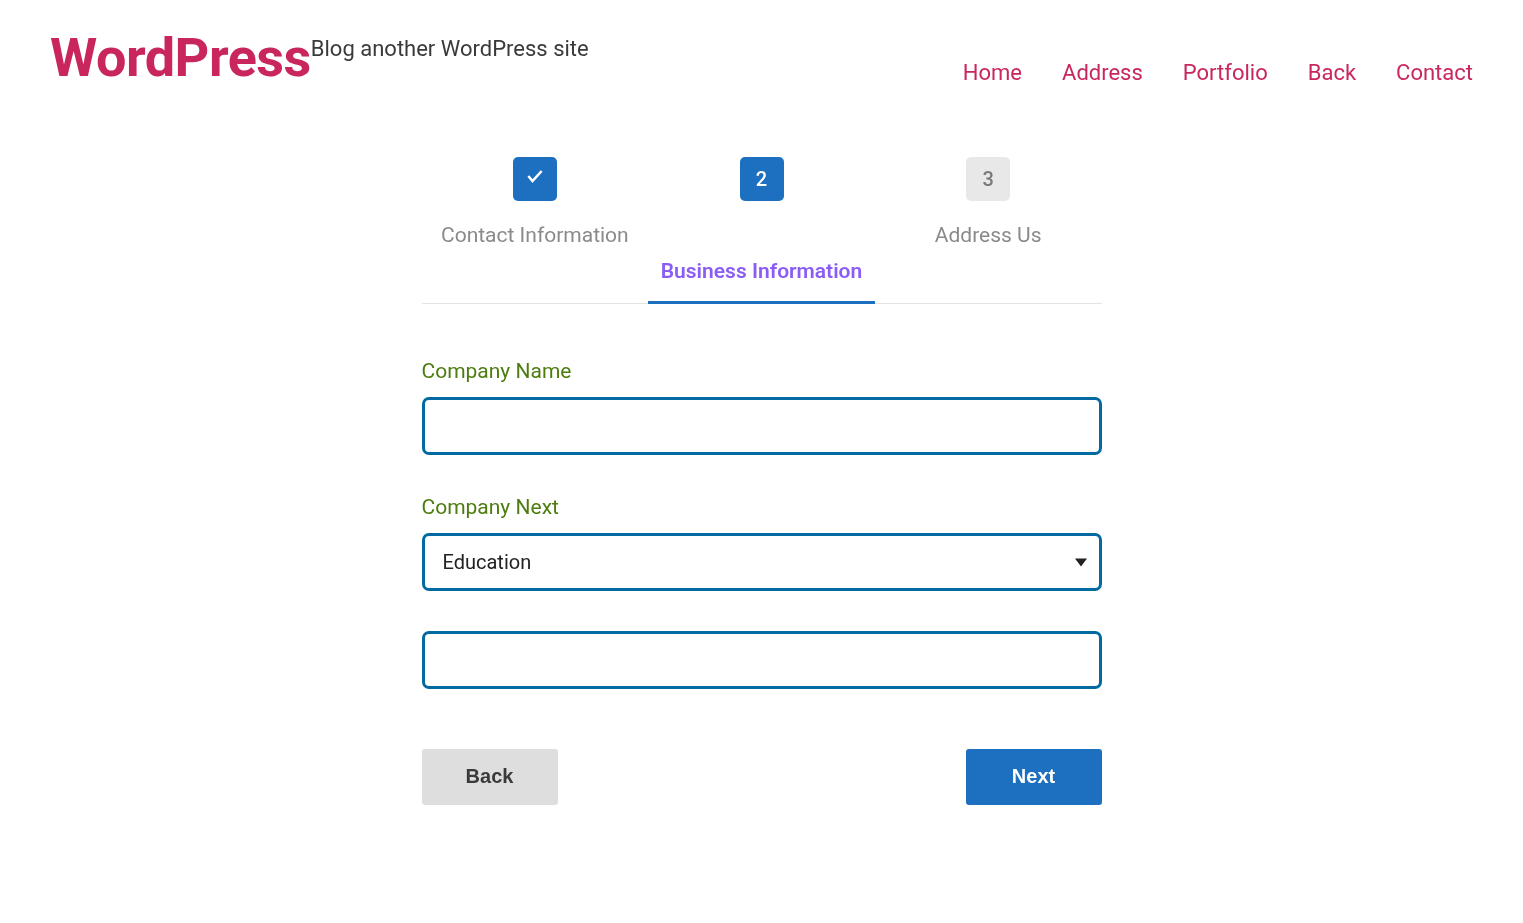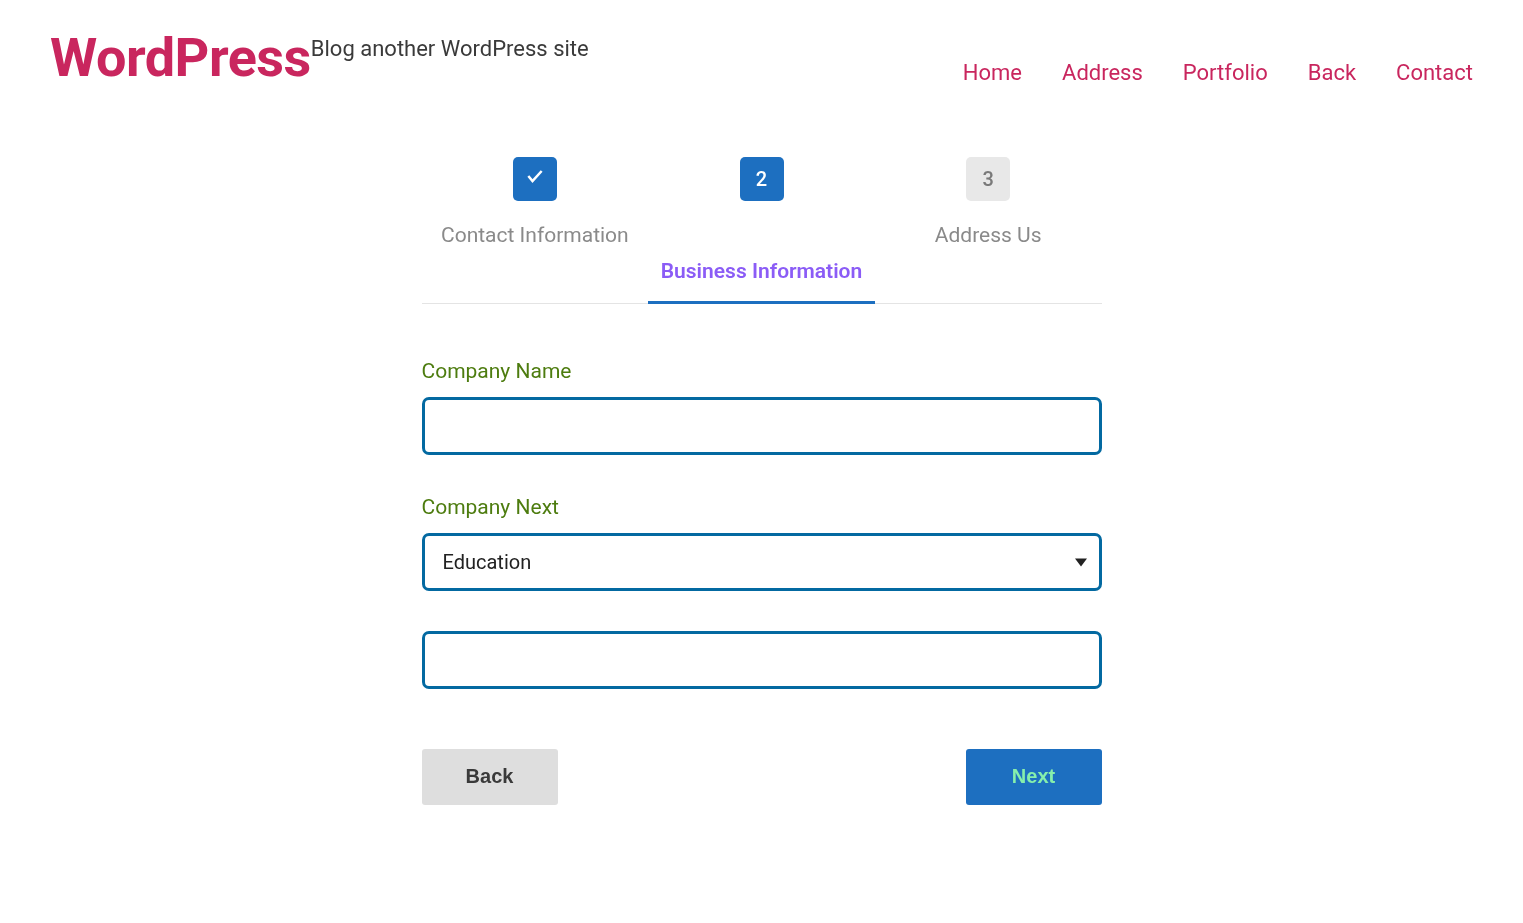--- a/index.html
+++ b/index.html
@@ -175,21 +175,21 @@
       font-weight: 700;
       cursor: pointer;
       padding: 0 30px;
     }
     .btn-back {
       background: #dedede;
       color: #3a3a3a;
     }
     .btn-next {
       background: #1d6fc0;
-      color: #86efac;
+      color: #ffffff;
     }
   </style>
 </head>
 <body>
 
 <header class="header">
   <div class="brand">
     <div class="site-title">WordPress</div>
     <div class="site-tagline">Blog another WordPress site</div>
   </div>

